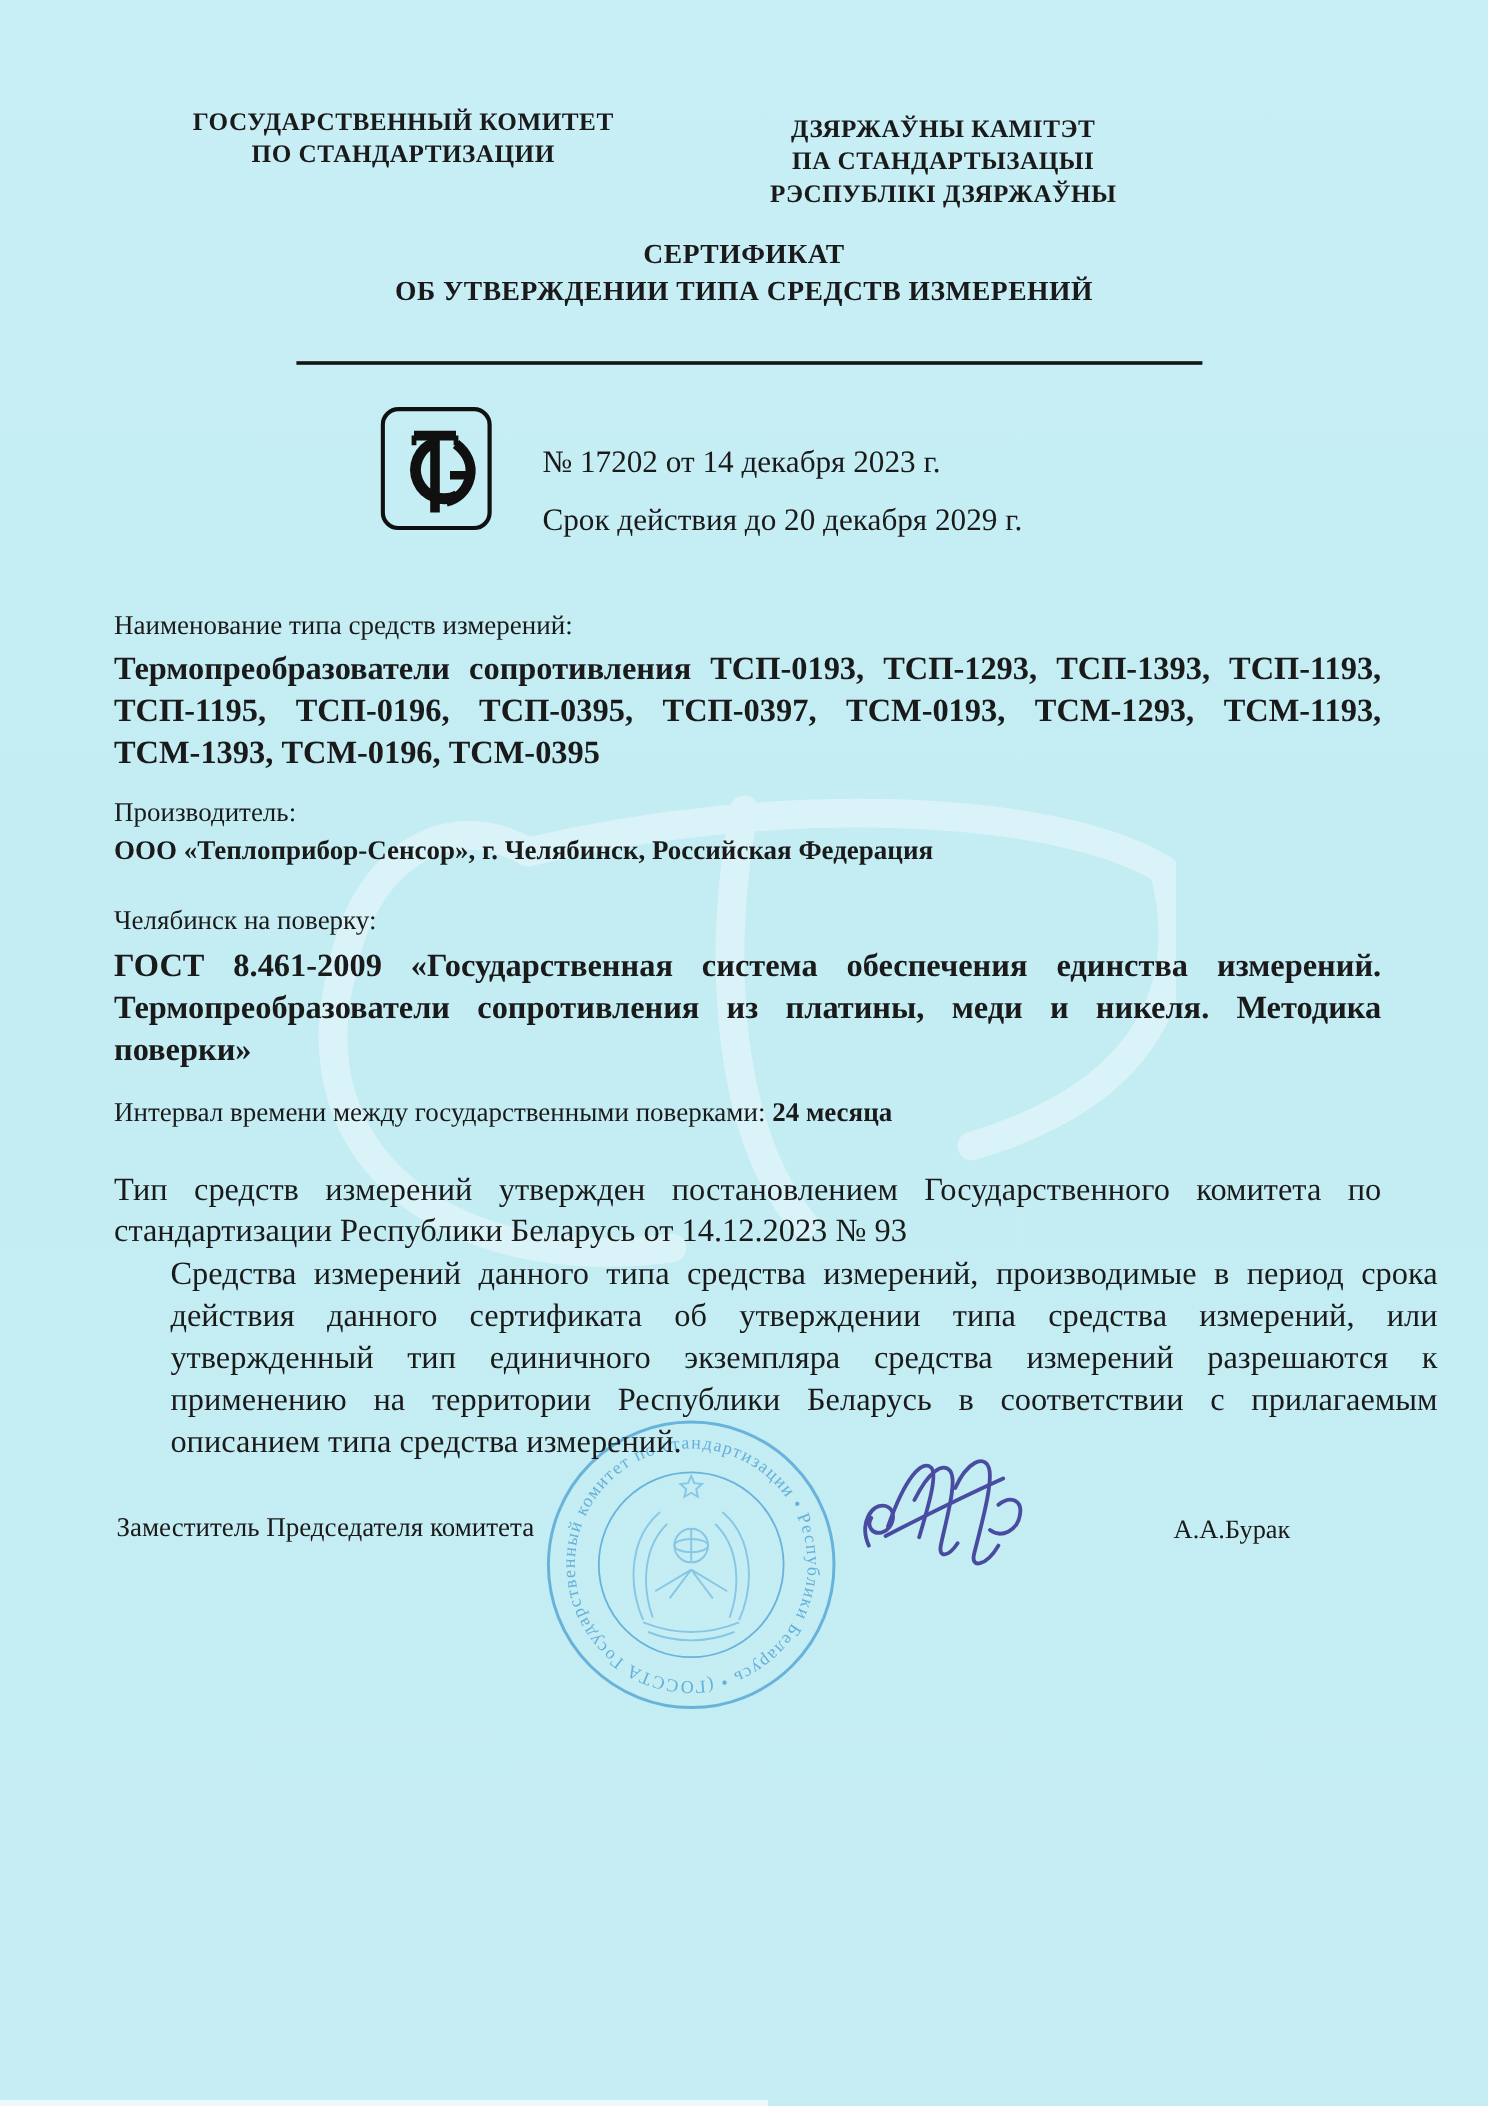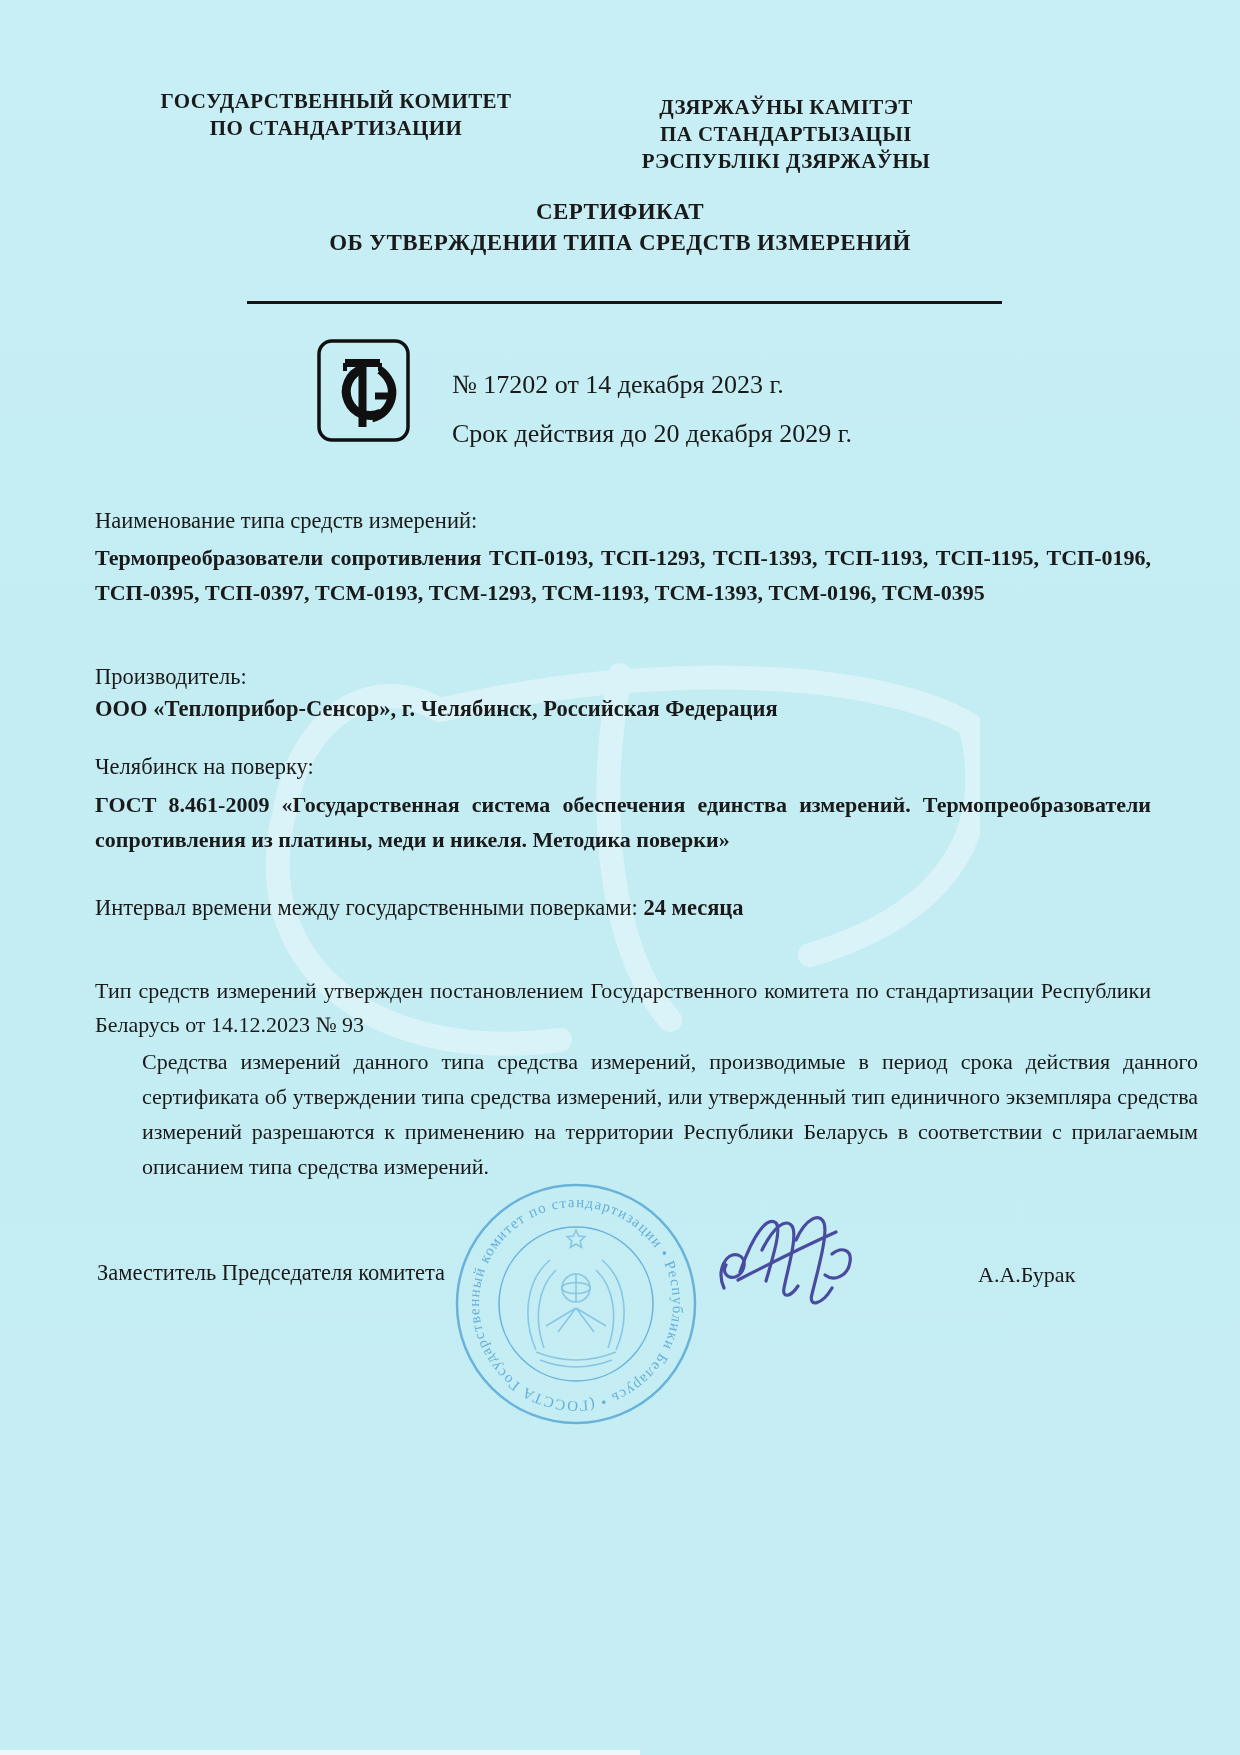--- a/index.html
+++ b/index.html
@@ -13,21 +13,21 @@
     overflow:hidden;
   }
   .abs{position:absolute;}
   .hdr{position:absolute;font-weight:bold;font-size:21px;line-height:27px;
        text-align:center;letter-spacing:.4px;}
   .title-block{position:absolute;left:0;right:0;top:196px;text-align:center;
        font-weight:bold;font-size:23px;line-height:31px;letter-spacing:.4px;}
   .rule{position:absolute;left:247px;top:301px;width:755px;height:3px;background:#141414;}
   .certline{position:absolute;left:452px;font-size:26px;white-space:nowrap;}
   .lbl{position:absolute;left:95px;font-size:22.5px;white-space:nowrap;}
-  .para{position:absolute;left:95px;width:1056px;font-size:22px;
+  .para{position:absolute;left:95px;width:1056px;font-size:27px;
         text-align:justify;line-height:35px;}
   .bold{font-weight:bold;}
   .sig-name{position:absolute;left:978px;top:1262px;font-size:22px;white-space:nowrap;}
   .sig-title{position:absolute;left:97px;top:1260px;font-size:22.5px;white-space:nowrap;}
   .edge-bottom{position:absolute;left:0;bottom:0;width:640px;height:5px;background:#eef8fa;}
   svg{display:block;}
   .layer-watermark{z-index:1;}
   .layer-stamp{z-index:2;}
   .layer-text{z-index:3;}
   .layer-sig{z-index:4;}
@@ -107,21 +107,21 @@
 
   <div class="lbl layer-text" style="top:508px;">Наименование типа средств измерений:</div>
   <div class="para bold layer-text" style="top:540px;">Термопреобразователи сопротивления ТСП-0193, ТСП-1293, ТСП-1393, ТСП-1193, ТСП-1195, ТСП-0196, ТСП-0395, ТСП-0397, ТСМ-0193, ТСМ-1293, ТСМ-1193, ТСМ-1393, ТСМ-0196, ТСМ-0395</div>
 
   <div class="lbl layer-text" style="top:664px;">Производитель:</div>
   <div class="lbl bold layer-text" style="top:696px;">ООО «Теплоприбор-Сенсор», г. Челябинск, Российская Федерация</div>
 
   <div class="lbl layer-text" style="top:754px;">Челябинск на поверку:</div>
   <div class="para bold layer-text" style="top:787px;">ГОСТ 8.461-2009 «Государственная система обеспечения единства измерений. Термопреобразователи сопротивления из платины, меди и никеля. Методика поверки»</div>
 
-  <div class="lbl layer-text" style="top:895px;text-align:right;">
+  <div class="lbl layer-text" style="top:914px;text-align:right;">
     <span>Интервал времени между государственными поверками: </span><span class="bold">24 месяца</span>
   </div>
 
   <div class="para layer-text" style="top:974px;line-height:34px;">Тип средств измерений утвержден постановлением Государственного комитета по стандартизации Республики Беларусь от 14.12.2023 № 93</div>
   <div class="para layer-text" style="top:1044px;margin-left:47px;">Средства измерений данного типа средства измерений, производимые в период срока действия данного сертификата об утверждении типа средства измерений, или утвержденный тип единичного экземпляра средства измерений разрешаются к применению на территории Республики Беларусь в соответствии с прилагаемым описанием типа средства измерений.</div>
 
   <div class="sig-title layer-text">Заместитель Председателя комитета</div>
 
   <svg class="abs layer-sig" style="left:710px;top:1208px;" width="180" height="125" viewBox="0 0 180 125">
     <g fill="none" stroke="#3e3e99" stroke-width="3.2" stroke-linecap="round" opacity="0.92">

